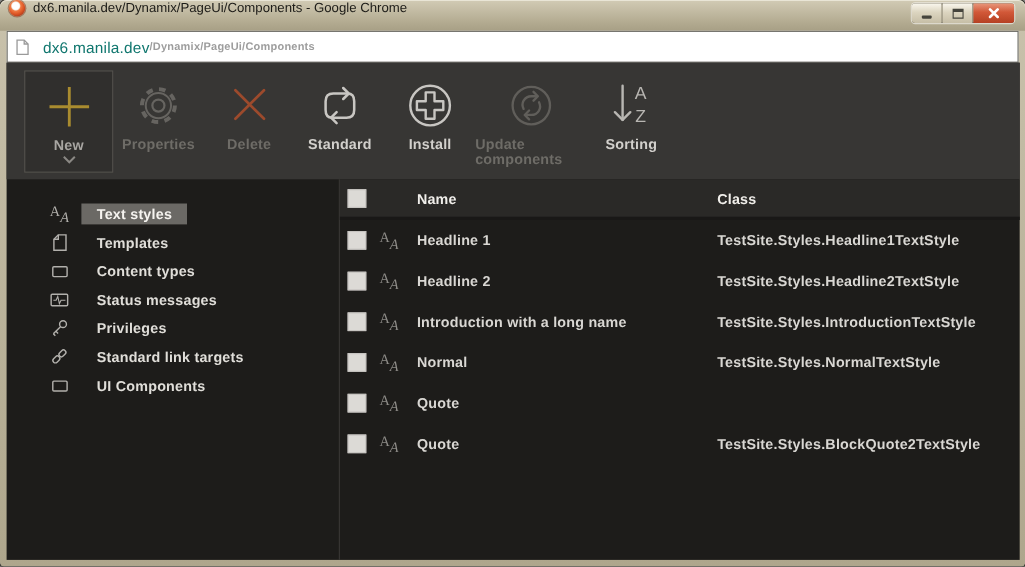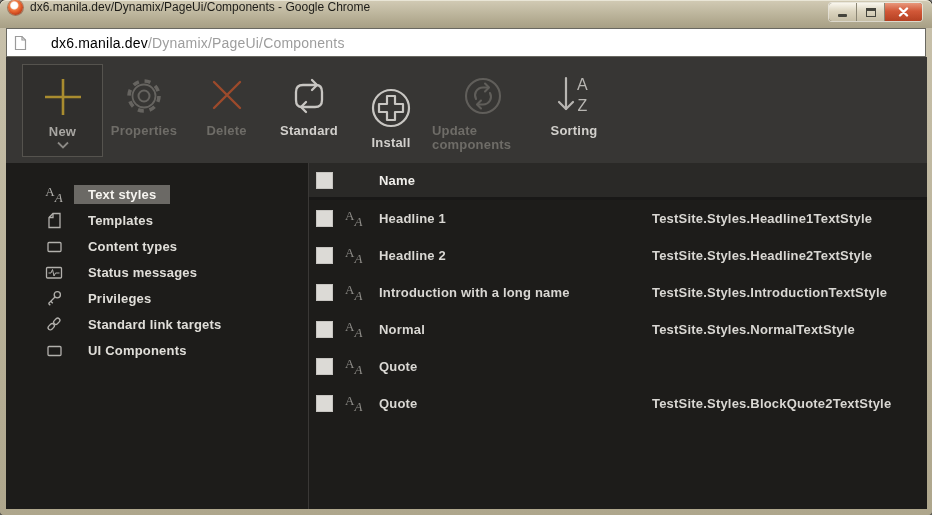--- a/index.html
+++ b/index.html
@@ -39,34 +39,34 @@
   .winbtn.close{ width:37px; border-right:none;
     background:linear-gradient(#f0b39c,#d9664040 0) , linear-gradient(#eda88f,#cf5335 45%,#a93418); }
   .glyph-min{ width:9px; height:3px; background:#45443c; margin-top:7px; border-radius:1px; }
   .glyph-max{ width:10px; height:9px; border:1px solid #45443c; border-top:3px solid #45443c; background:transparent; }
   
   .addressrow{ position:absolute; top:28px; left:6px; right:6px; height:29px; }
   .addressbar{
     width:100%; height:100%; background:#ffffff; border:1px solid #696861;
     display:flex; align-items:center; padding-left:7px;
   }
-  .addressbar .host{ font-size:14px; color:#000000; margin-left:24px; letter-spacing:.2px;}
-  .addressbar .path{ font-size:14px; color:#9d9d9d; letter-spacing:.2px;}
+  .addressbar .host{ font-size:14px; color:#0f766e; margin-left:12px; letter-spacing:.2px;}
+  .addressbar .path{ font-size:10px; color:#9d9d9d; letter-spacing:.2px;font-weight:bold;}
   
   .page{ position:absolute; top:57px; left:6px; right:5px; bottom:6px; background:#1d1c1a; display:flex; flex-direction:column;}
   .toolbar{ height:106px; background:#373634; display:flex; align-items:stretch; padding-left:10px; flex:0 0 auto;}
   .titem{ display:flex; flex-direction:column; align-items:center; justify-content:flex-start; padding-top:11px; cursor:pointer;}
   .ticon{ height:56px; display:flex; align-items:center; justify-content:center; }
   .tlabel{ font-size:13px; font-weight:600; color:#d2d0cc; line-height:14px; letter-spacing:.2px; }
   .titem.disabled .tlabel{ color:#6e6c67; }
   .titem.new-btn{
     margin:7px 0 6px 6px; width:81px; border:1px solid #55534e; background:#302f2d; padding-top:4px;
   }
   .titem.new-btn .tlabel{ color:#a8a6a2; }
-  .w-prop{width:82px;} .w-del{width:83px;} .w-ref{width:82px;} .w-inst{width:82px;margin-top:12px;} .w-upd{width:102px;} .w-sort{width:80px;}
+  .w-prop{width:82px;} .w-del{width:83px;} .w-ref{width:82px;} .w-inst{width:82px;} .w-upd{width:102px;} .w-sort{width:80px;}
   .chev{ margin-top:2px; }
   
   .content{ flex:1; display:flex; min-height:0; }
   .sidebar{ width:302px; flex:0 0 auto; padding-top:18px; }
   .vdivider{ width:1px; background:#3a3836; flex:0 0 auto; }
   .sitem{ height:26px; display:flex; align-items:center; padding-left:38px; cursor:pointer; }
   .sicon{ width:20px; display:flex; justify-content:center; color:#b2b0ac; flex:0 0 auto;}
   .slabel{ margin-left:10px; font-size:13px; font-weight:600; color:#e0ded9; letter-spacing:.2px; padding:2px 14px;}
   .sitem.selected .slabel{ background:#6b6965; color:#f6f4f0; }
   
@@ -285,20 +285,21 @@
       </div>
 
       <div class="vdivider"></div>
 
       <div class="table">
 
         <div class="thead">
           <span class="checkbox"></span>
           <span class="icon-cell"></span>
           <span class="col-name">Name</span>
+          <span class="col-class">Class</span>
         </div>
 
         <div class="trow">
           <span class="checkbox"></span>
           <span class="icon-cell aa">
             <span class="a1">A</span>
               <span class="a2">A</span>
           </span>
           <span class="col-name">Headline 1</span>
           <span class="col-class">TestSite.Styles.Headline1TextStyle</span>

